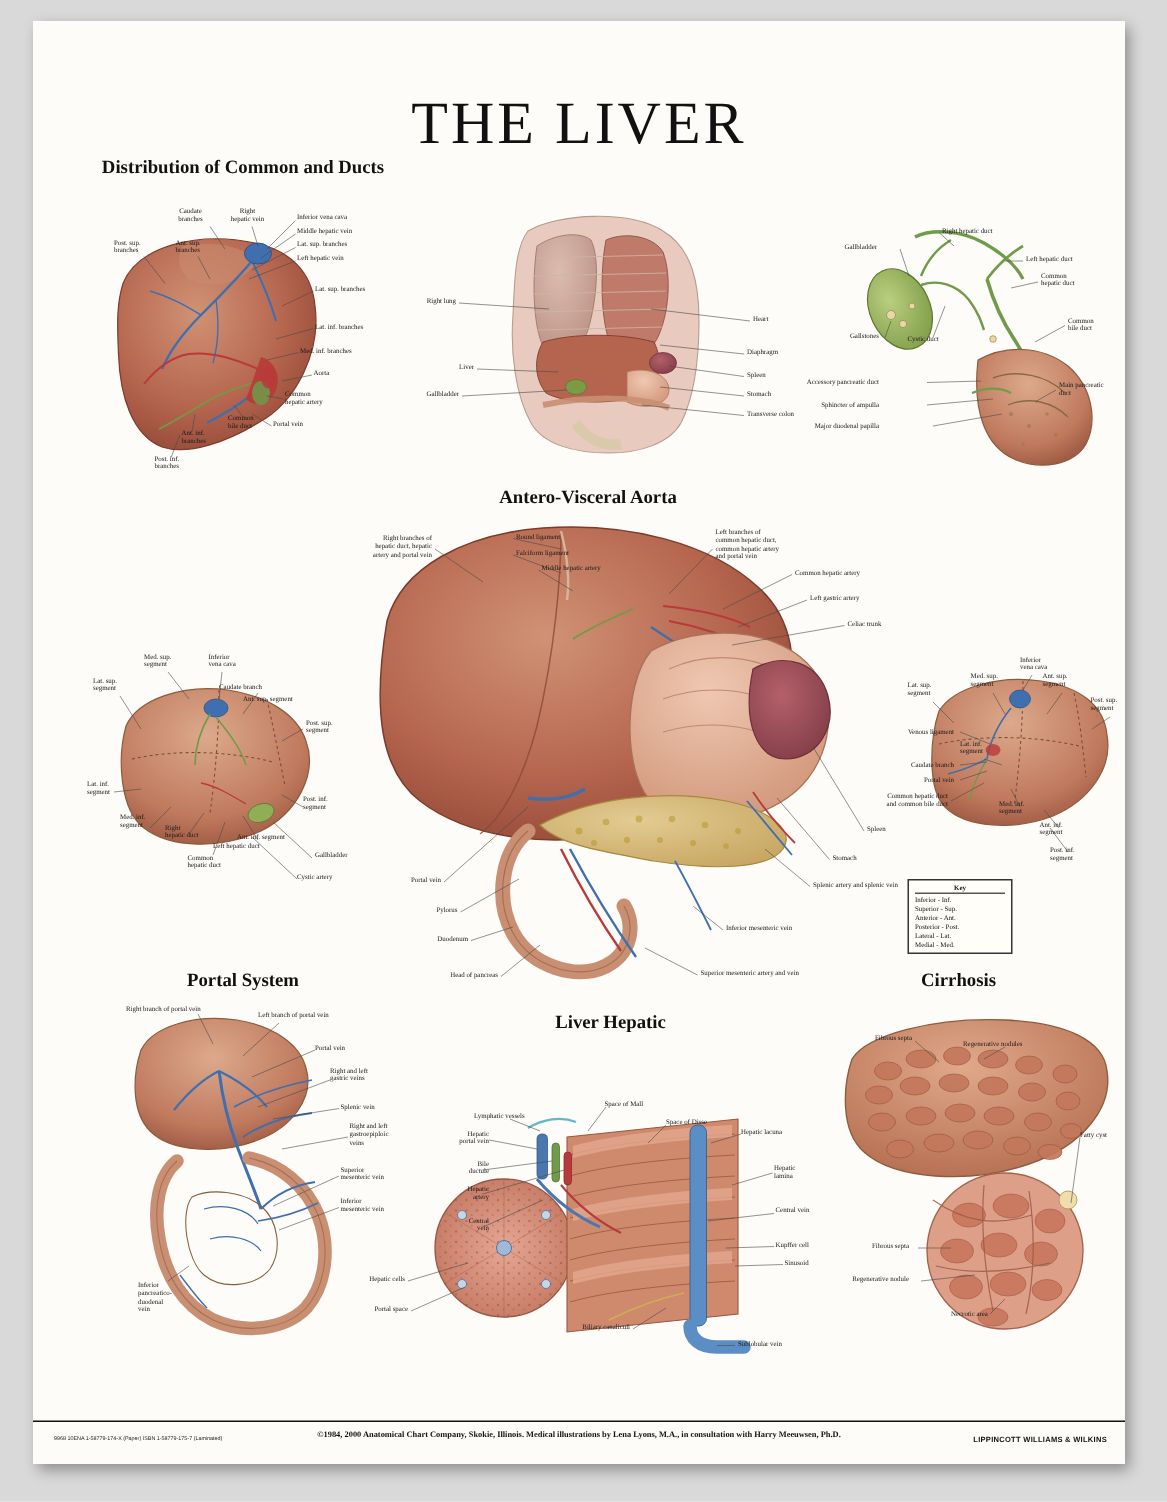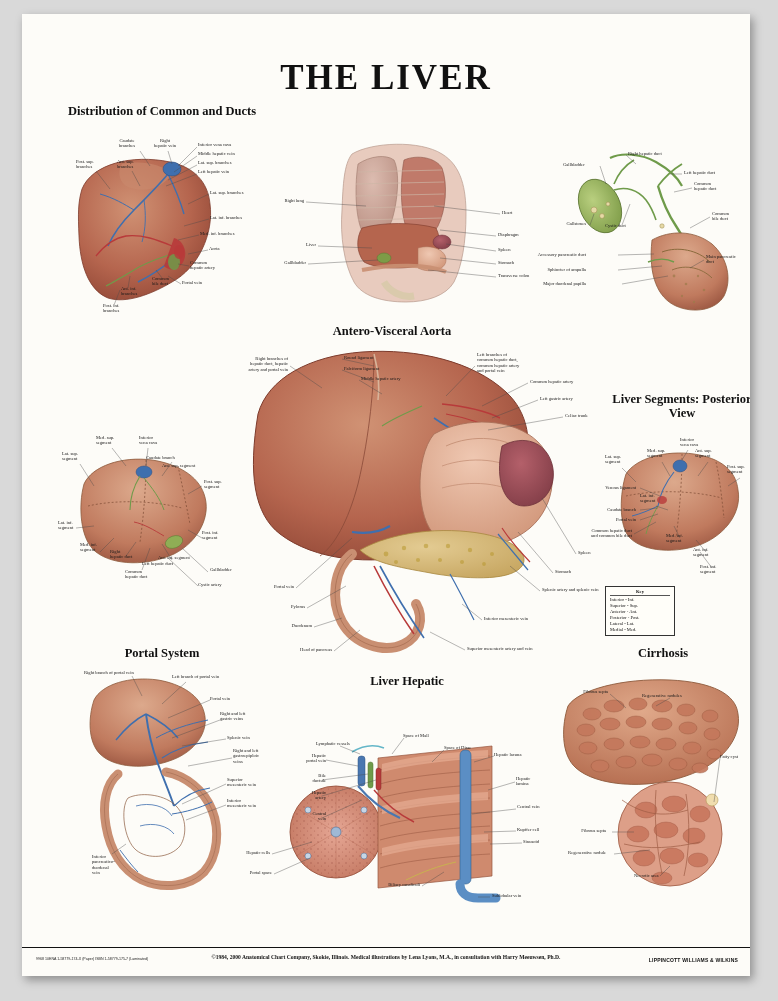--- a/index.html
+++ b/index.html
@@ -26,22 +26,22 @@
     background: #fdfcf8;
     box-shadow: 3px 4px 9px rgba(0,0,0,0.35);
     overflow: hidden;
   }
   .title {
     position: absolute;
     left: 0; top: 44px;
     width: 728px;
     text-align: center;
     font-family: "Liberation Serif", serif;
-    font-weight: bold;
-    font-size: 35px;
+    font-weight: normal;
+    font-size: 40px;
     letter-spacing: 2px;
     color: #111;
   }
   .sec-title {
     position: absolute;
     font-family: "Liberation Serif", serif;
     font-weight: bold;
     font-size: 12.5px;
     color: #111;
     text-align: center;
@@ -103,25 +103,23 @@
 </head>
 <body>
 
 <div id="poster">
   <div class="sheet">
 
     <div class="title">THE LIVER</div>
 
     <div class="sec-title" style="left:30px; top:90px; width:220px;">Distribution of Common and Ducts</div>
     <div class="sec-title" style="left:270px; top:310px; width:200px;">Antero-Visceral Aorta</div>
-    <div class="sec-title" style="left:580px; top:378px; width:160px;">Liver Segments:
-Posterior View</div>
     <div class="sec-title" style="left:45px; top:632px; width:190px;">Portal System</div>
     <div class="sec-title" style="left:300px; top:660px; width:170px;">Liver Hepatic</div>
-    <div class="sec-title" style="left:556px; top:632px; width:170px;">Cirrhosis</div>
+    <div class="sec-title" style="left:532px; top:632px; width:170px;">Cirrhosis</div>
 
     <svg class="art" width="728" height="962" viewBox="0 0 728 962">
       <defs>
         <radialGradient id="gLiver" cx="40%" cy="35%" r="75%">
           <stop offset="0%" stop-color="#d09274"></stop>
           <stop offset="60%" stop-color="#b5654e"></stop>
           <stop offset="100%" stop-color="#8e4534"></stop>
         </radialGradient>
         <radialGradient id="gLiver2" cx="45%" cy="30%" r="80%">
           <stop offset="0%" stop-color="#dca98c"></stop>

